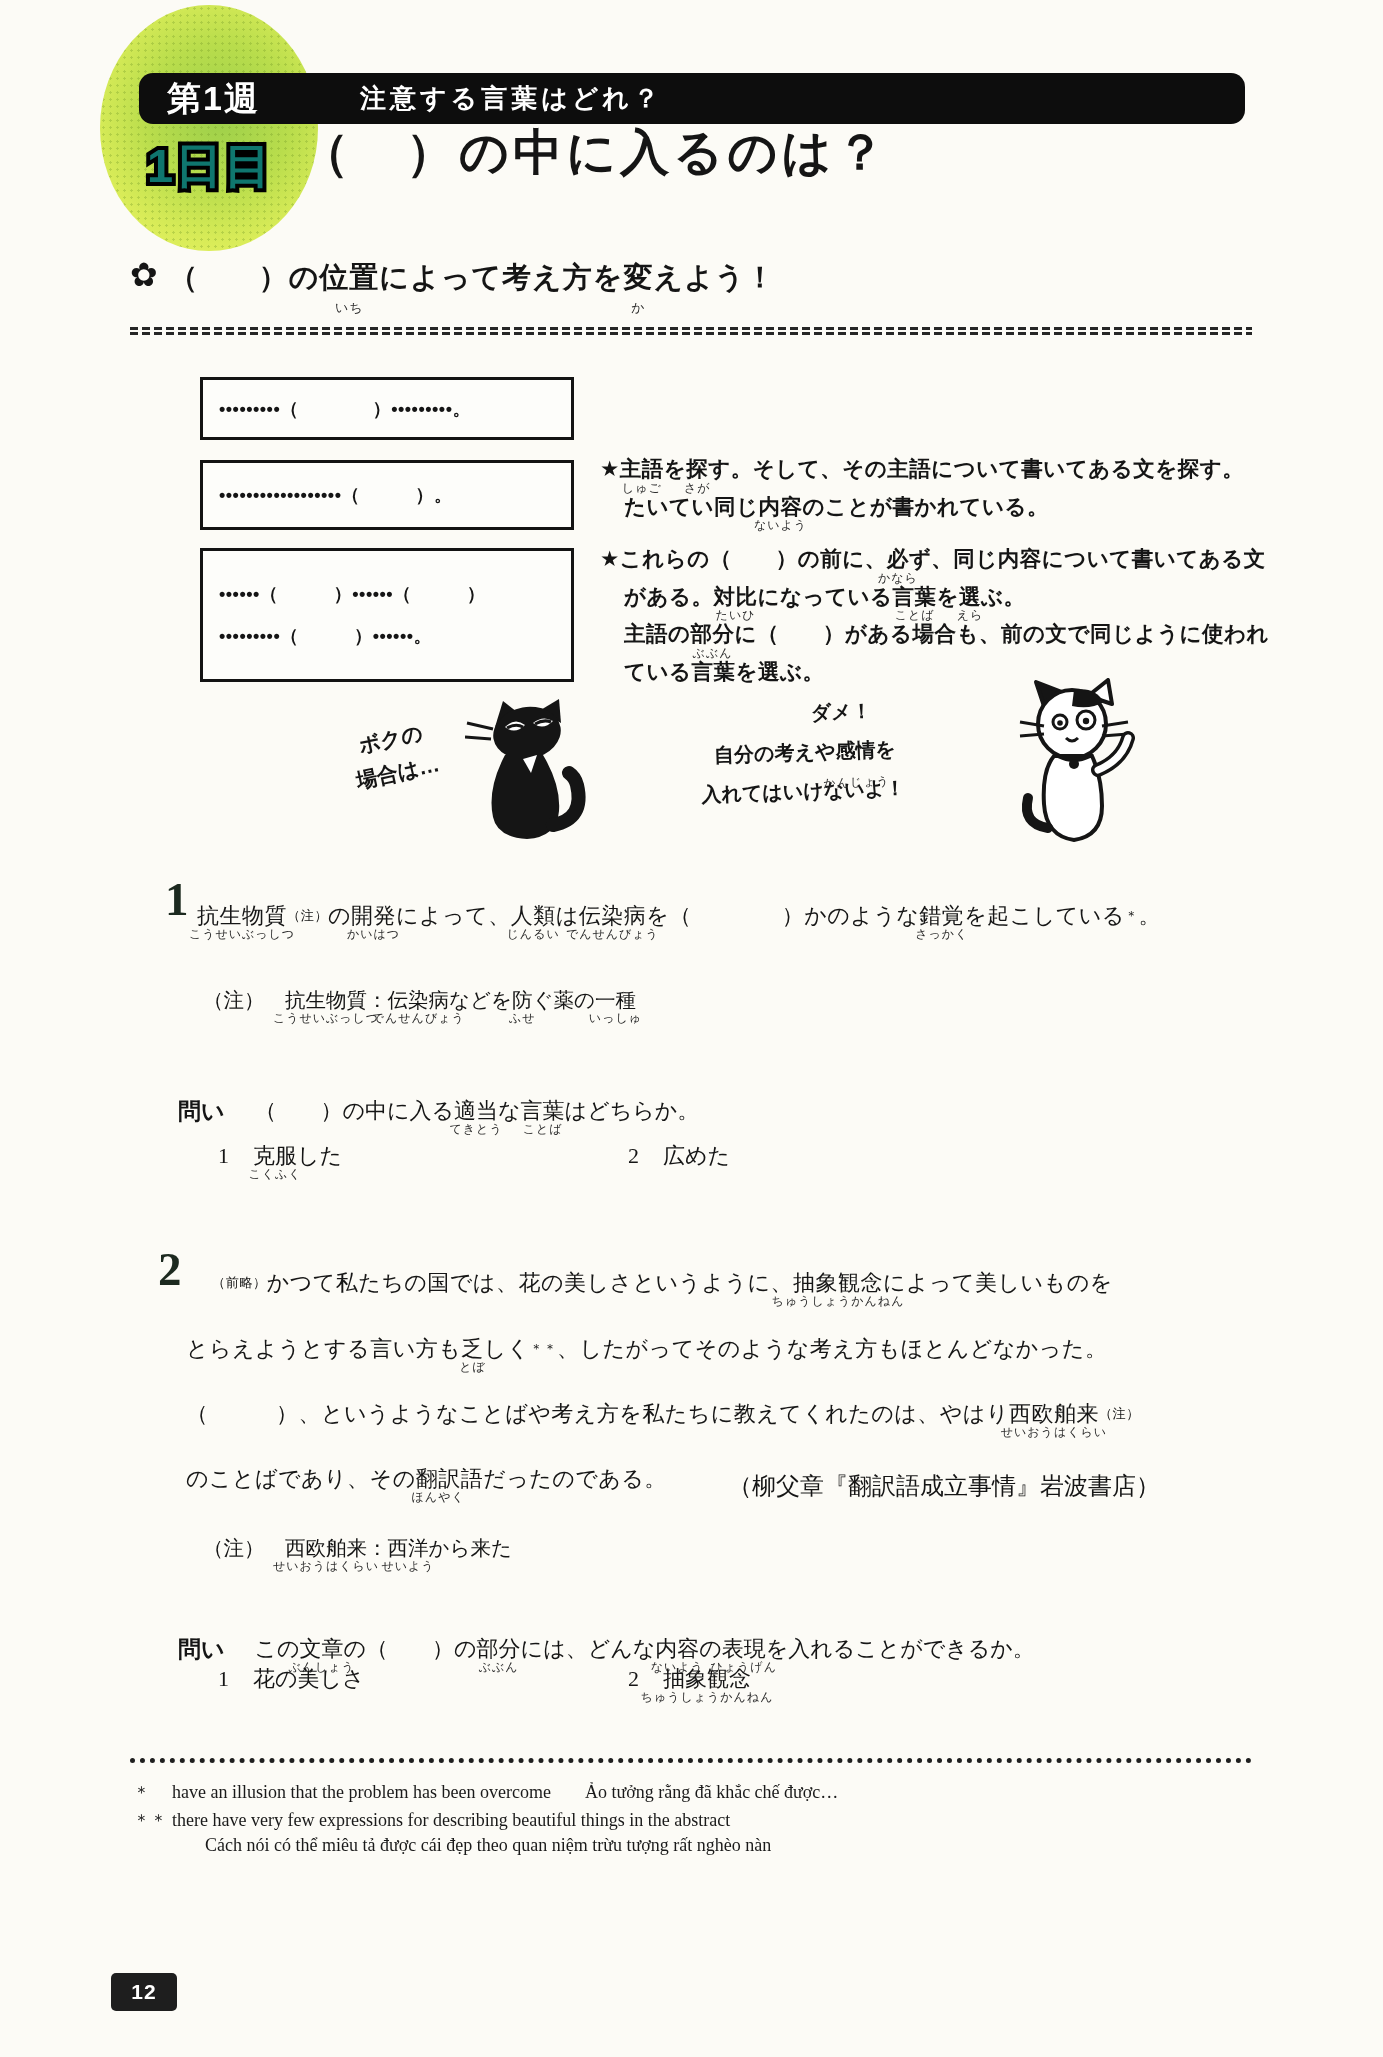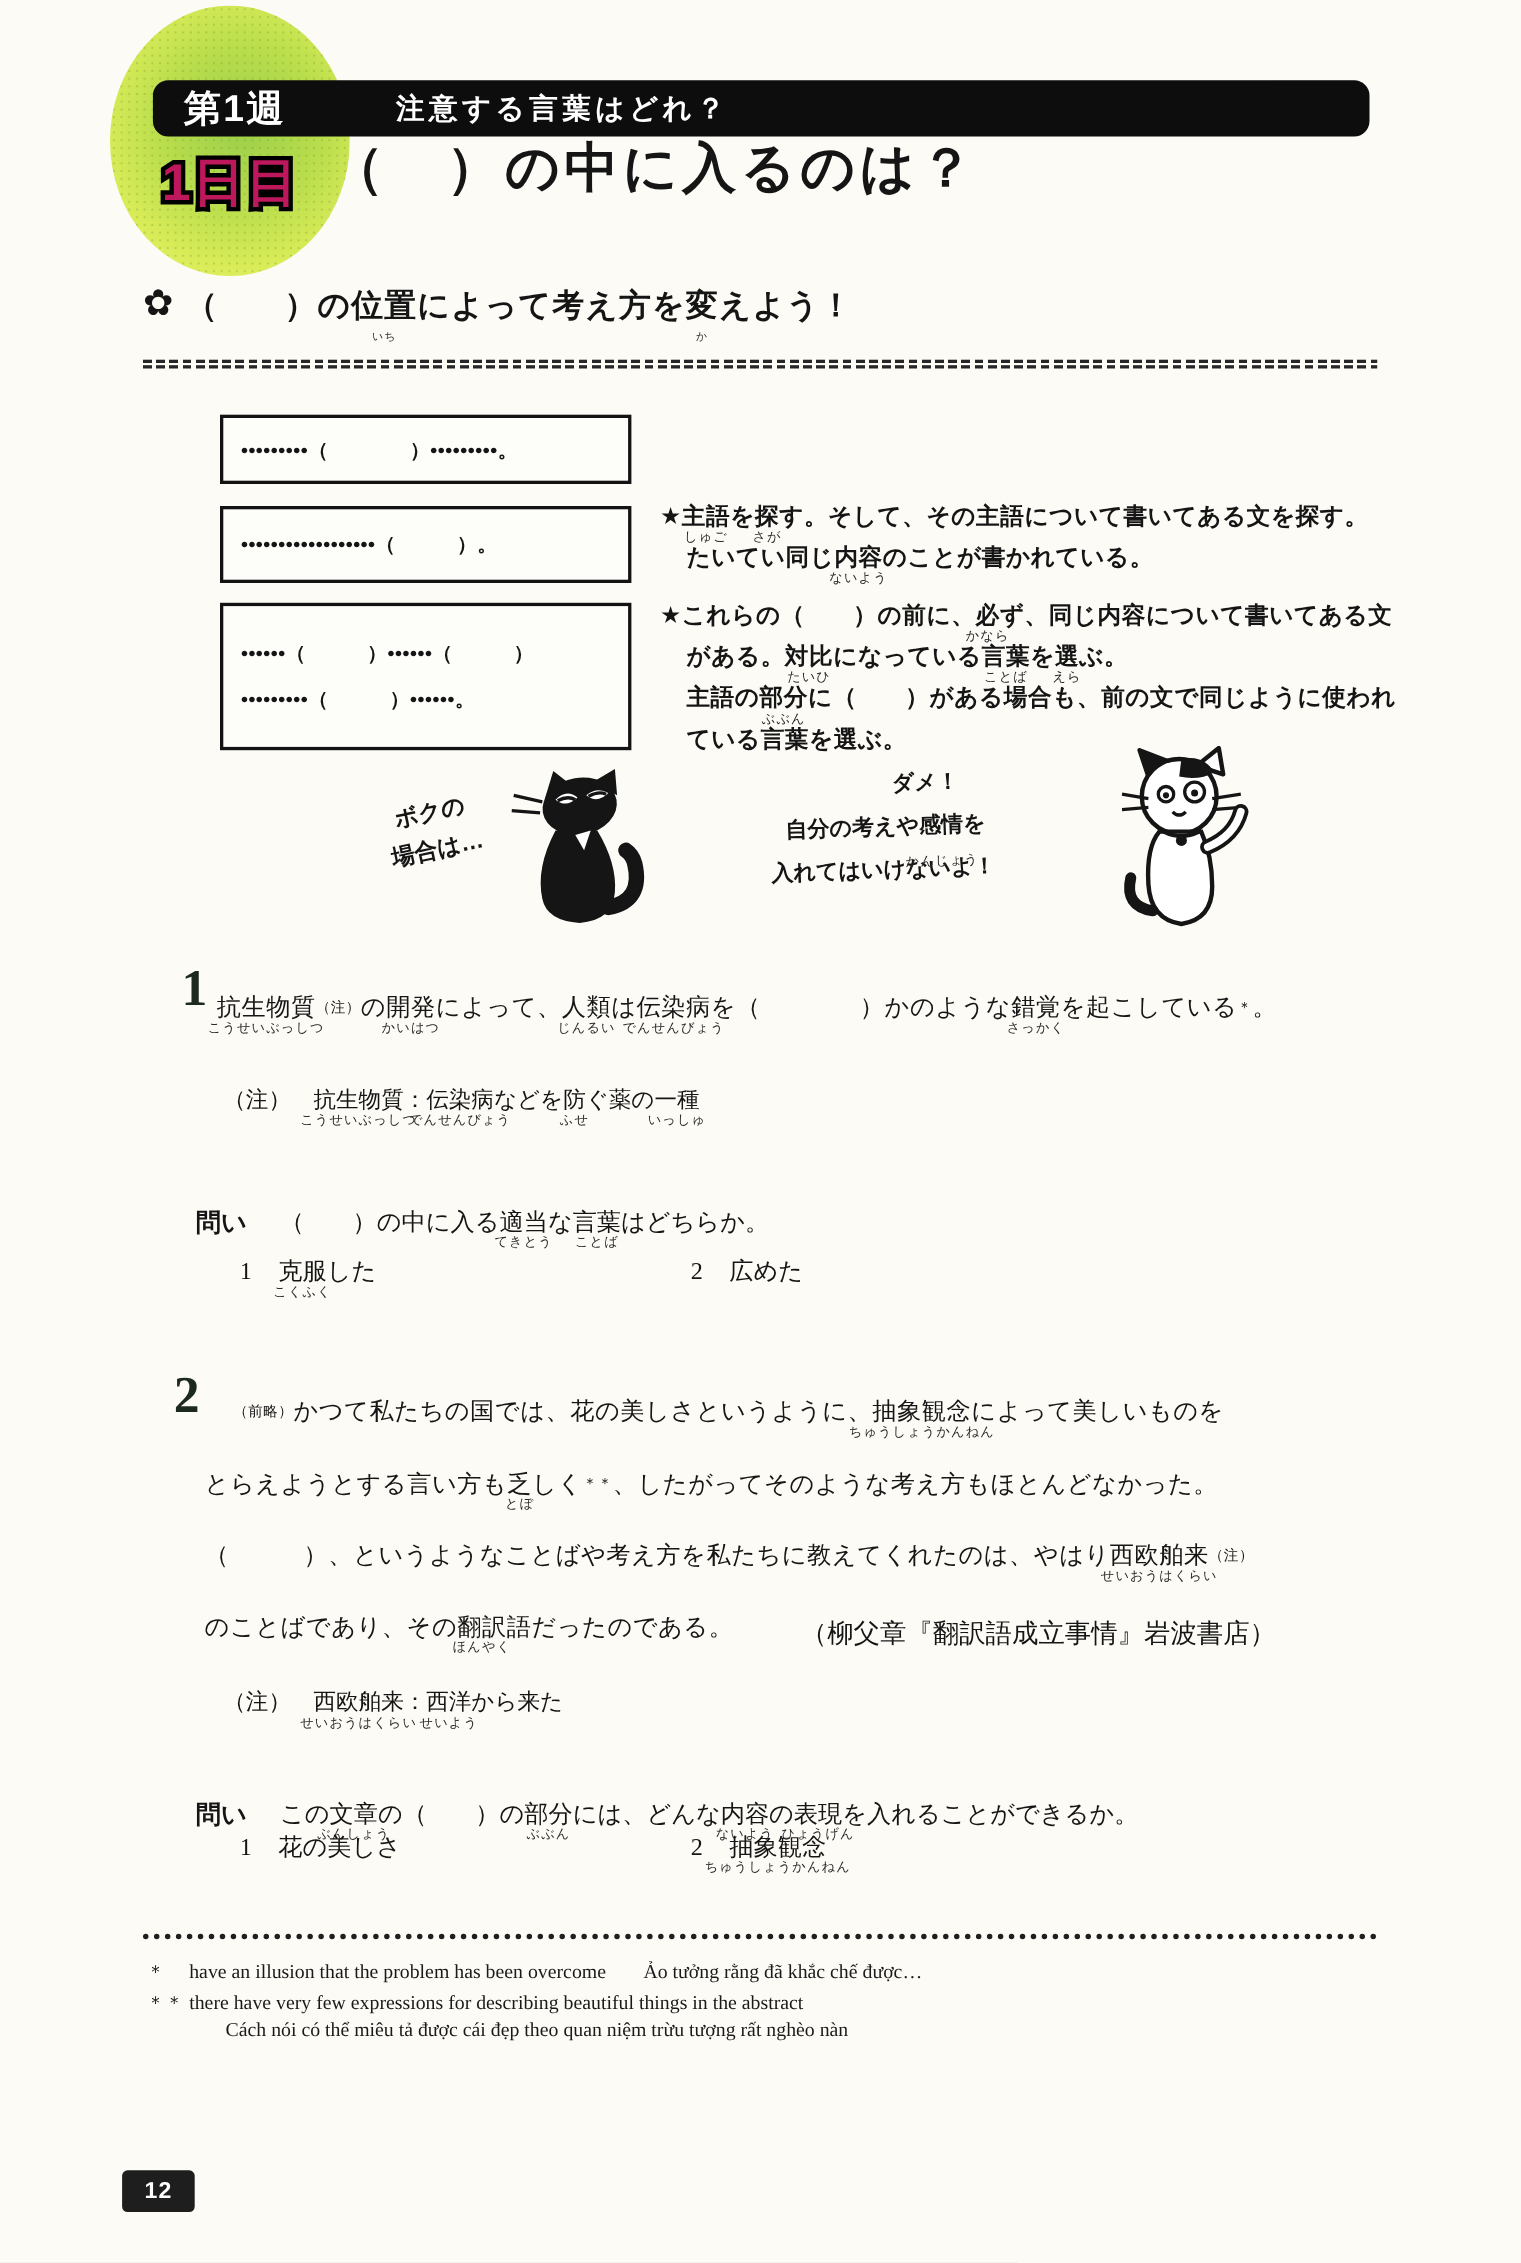--- a/index.html
+++ b/index.html
@@ -9,21 +9,21 @@
 
   
   .header-circle{position:absolute;left:100px;top:5px;width:218px;height:246px;border-radius:50%;z-index:0;
      background-image:radial-gradient(rgba(110,150,35,0.30) 1.2px,transparent 1.4px),
        radial-gradient(circle at 55% 45%,#9ccf4a 0%,#b9dd4c 40%,#d9ec58 70%,#ecf56c 100%);
      background-size:7px 7px,100% 100%;}
   .week-bar{position:absolute;left:139px;top:73px;width:1106px;height:51px;background:#0d0d0d;border-radius:14px;
      display:flex;align-items:center;z-index:1;}
   .week-label{color:#fff;font-size:34px;font-weight:700;margin-left:28px;letter-spacing:2px;}
   .week-title{color:#fff;font-size:26px;font-weight:700;margin-left:100px;letter-spacing:4px;}
-  .day-label{position:absolute;left:147px;top:135px;font-size:47px;font-weight:900;color:#be185d;z-index:2;
+  .day-label{position:absolute;left:147px;top:135px;font-size:47px;font-weight:900;color:#0f766e;z-index:2;
      -webkit-text-stroke:8px #000;paint-order:stroke fill;letter-spacing:2px;
      text-shadow:2px 2px 0 #000,-2px 2px 0 #000,2px -2px 0 #000,-2px -2px 0 #000;}
   .page-title{position:absolute;left:300px;top:120px;margin:0;font-size:49px;font-weight:900;letter-spacing:4px;z-index:2;white-space:nowrap;}
 
   
   .lead-heading{position:absolute;left:130px;top:258px;font-size:29px;font-weight:800;letter-spacing:1px;
      display:flex;align-items:flex-start;gap:10px;white-space:nowrap;}
   .flower-icon{font-size:33px;line-height:1;}
   .lead-underline{position:absolute;left:130px;top:327px;width:1122px;}
   .dash-line{height:2.5px;margin-bottom:2.5px;background:repeating-linear-gradient(90deg,#262626 0 8px,transparent 8px 12px);}
@@ -42,21 +42,21 @@
   #note2{top:459px;}
   #note3{top:549px;}
   .note-line{font-size:21.5px;font-weight:600;line-height:1;margin-bottom:16px;white-space:nowrap;letter-spacing:0.5px;}
   .note-line.cont{padding-left:24px;}
 
   
   .rw{position:relative;display:inline-block;text-align:center;}
   .rw-r{position:absolute;top:calc(100% + 1px);left:50%;transform:translateX(-50%);
      font-size:12px;font-weight:400;letter-spacing:1px;white-space:nowrap;color:#2b2b2b;
      font-family:"Liberation Sans","DejaVu Sans",sans-serif;}
-  .lead-heading .rw-r{font-size:10px;}
+  .lead-heading .rw-r{font-size:13px;}
   .seg-small{font-size:0.60em;vertical-align:3px;}
 
   
   .cat-caption-left{position:absolute;left:352px;top:722px;font-size:21px;font-weight:700;line-height:1.6;
      text-align:center;transform:rotate(-12deg);}
   .clc-line{display:block;}
   .black-cat{position:absolute;left:465px;top:693px;width:130px;height:150px;}
   .cat-caption-right{position:absolute;left:700px;top:692px;width:320px;font-size:20px;font-weight:700;
      line-height:1.95;transform:rotate(-2deg);white-space:nowrap;}
   .crc-1{padding-left:112px;}

